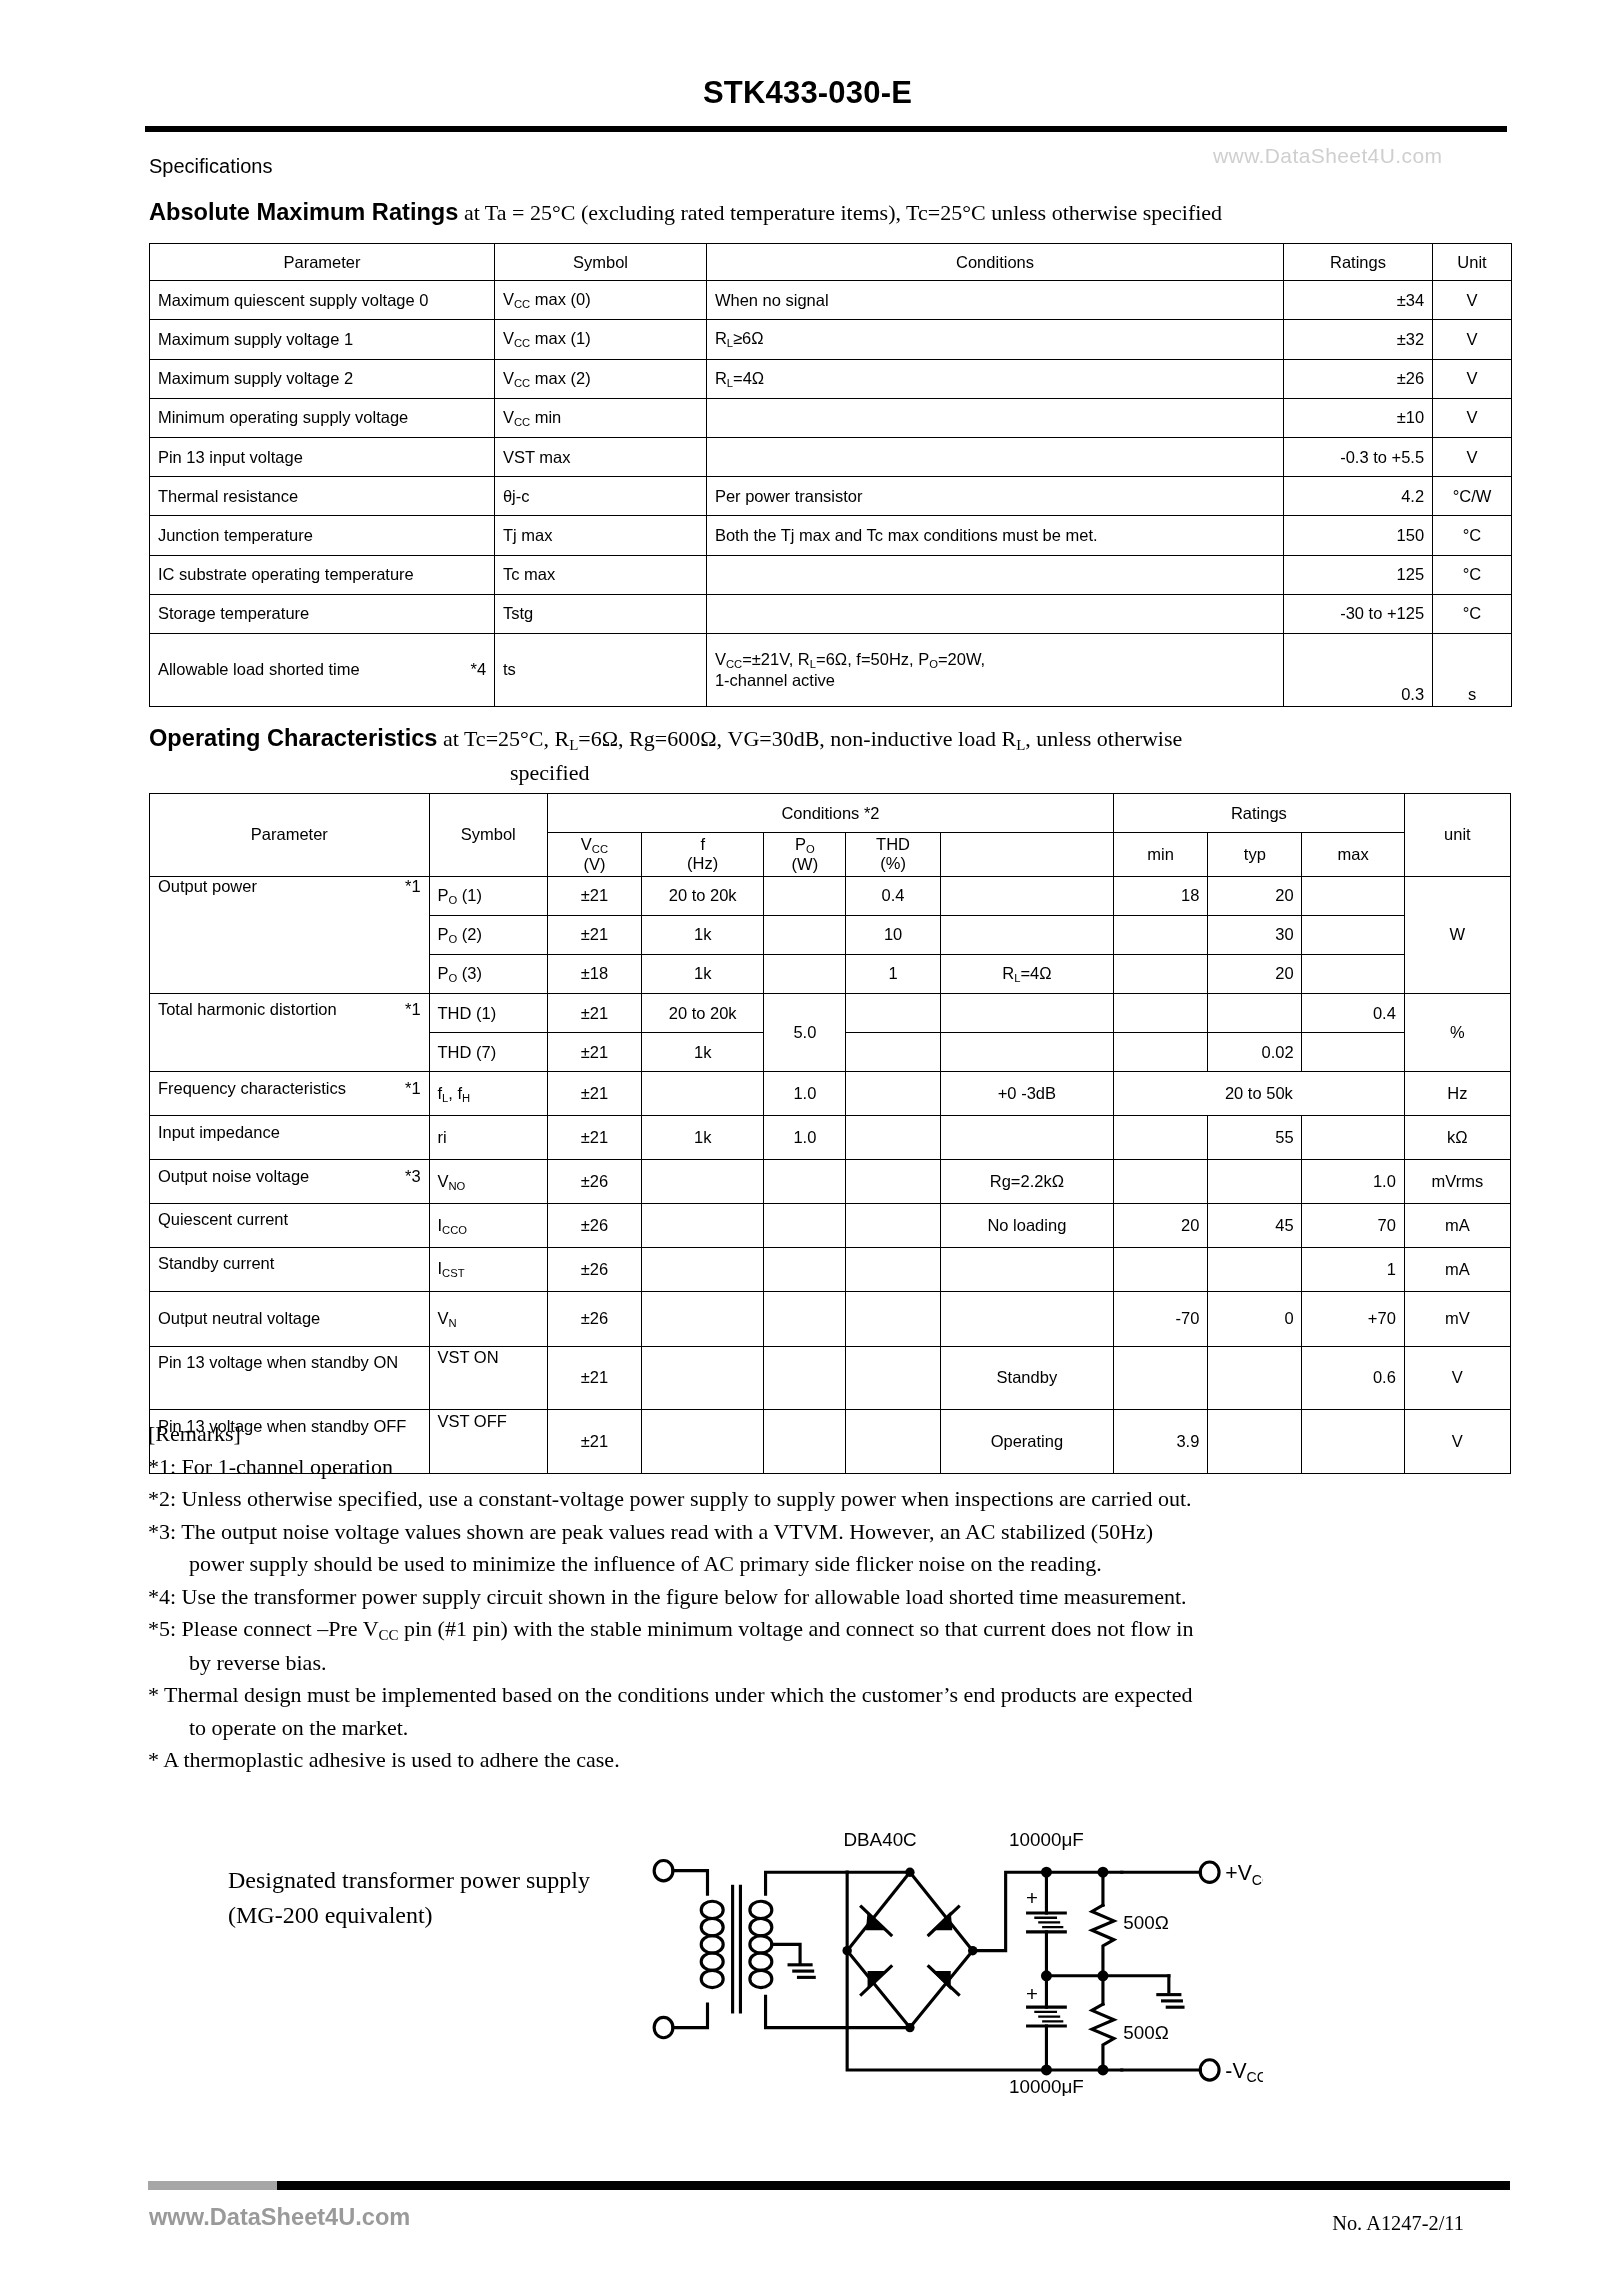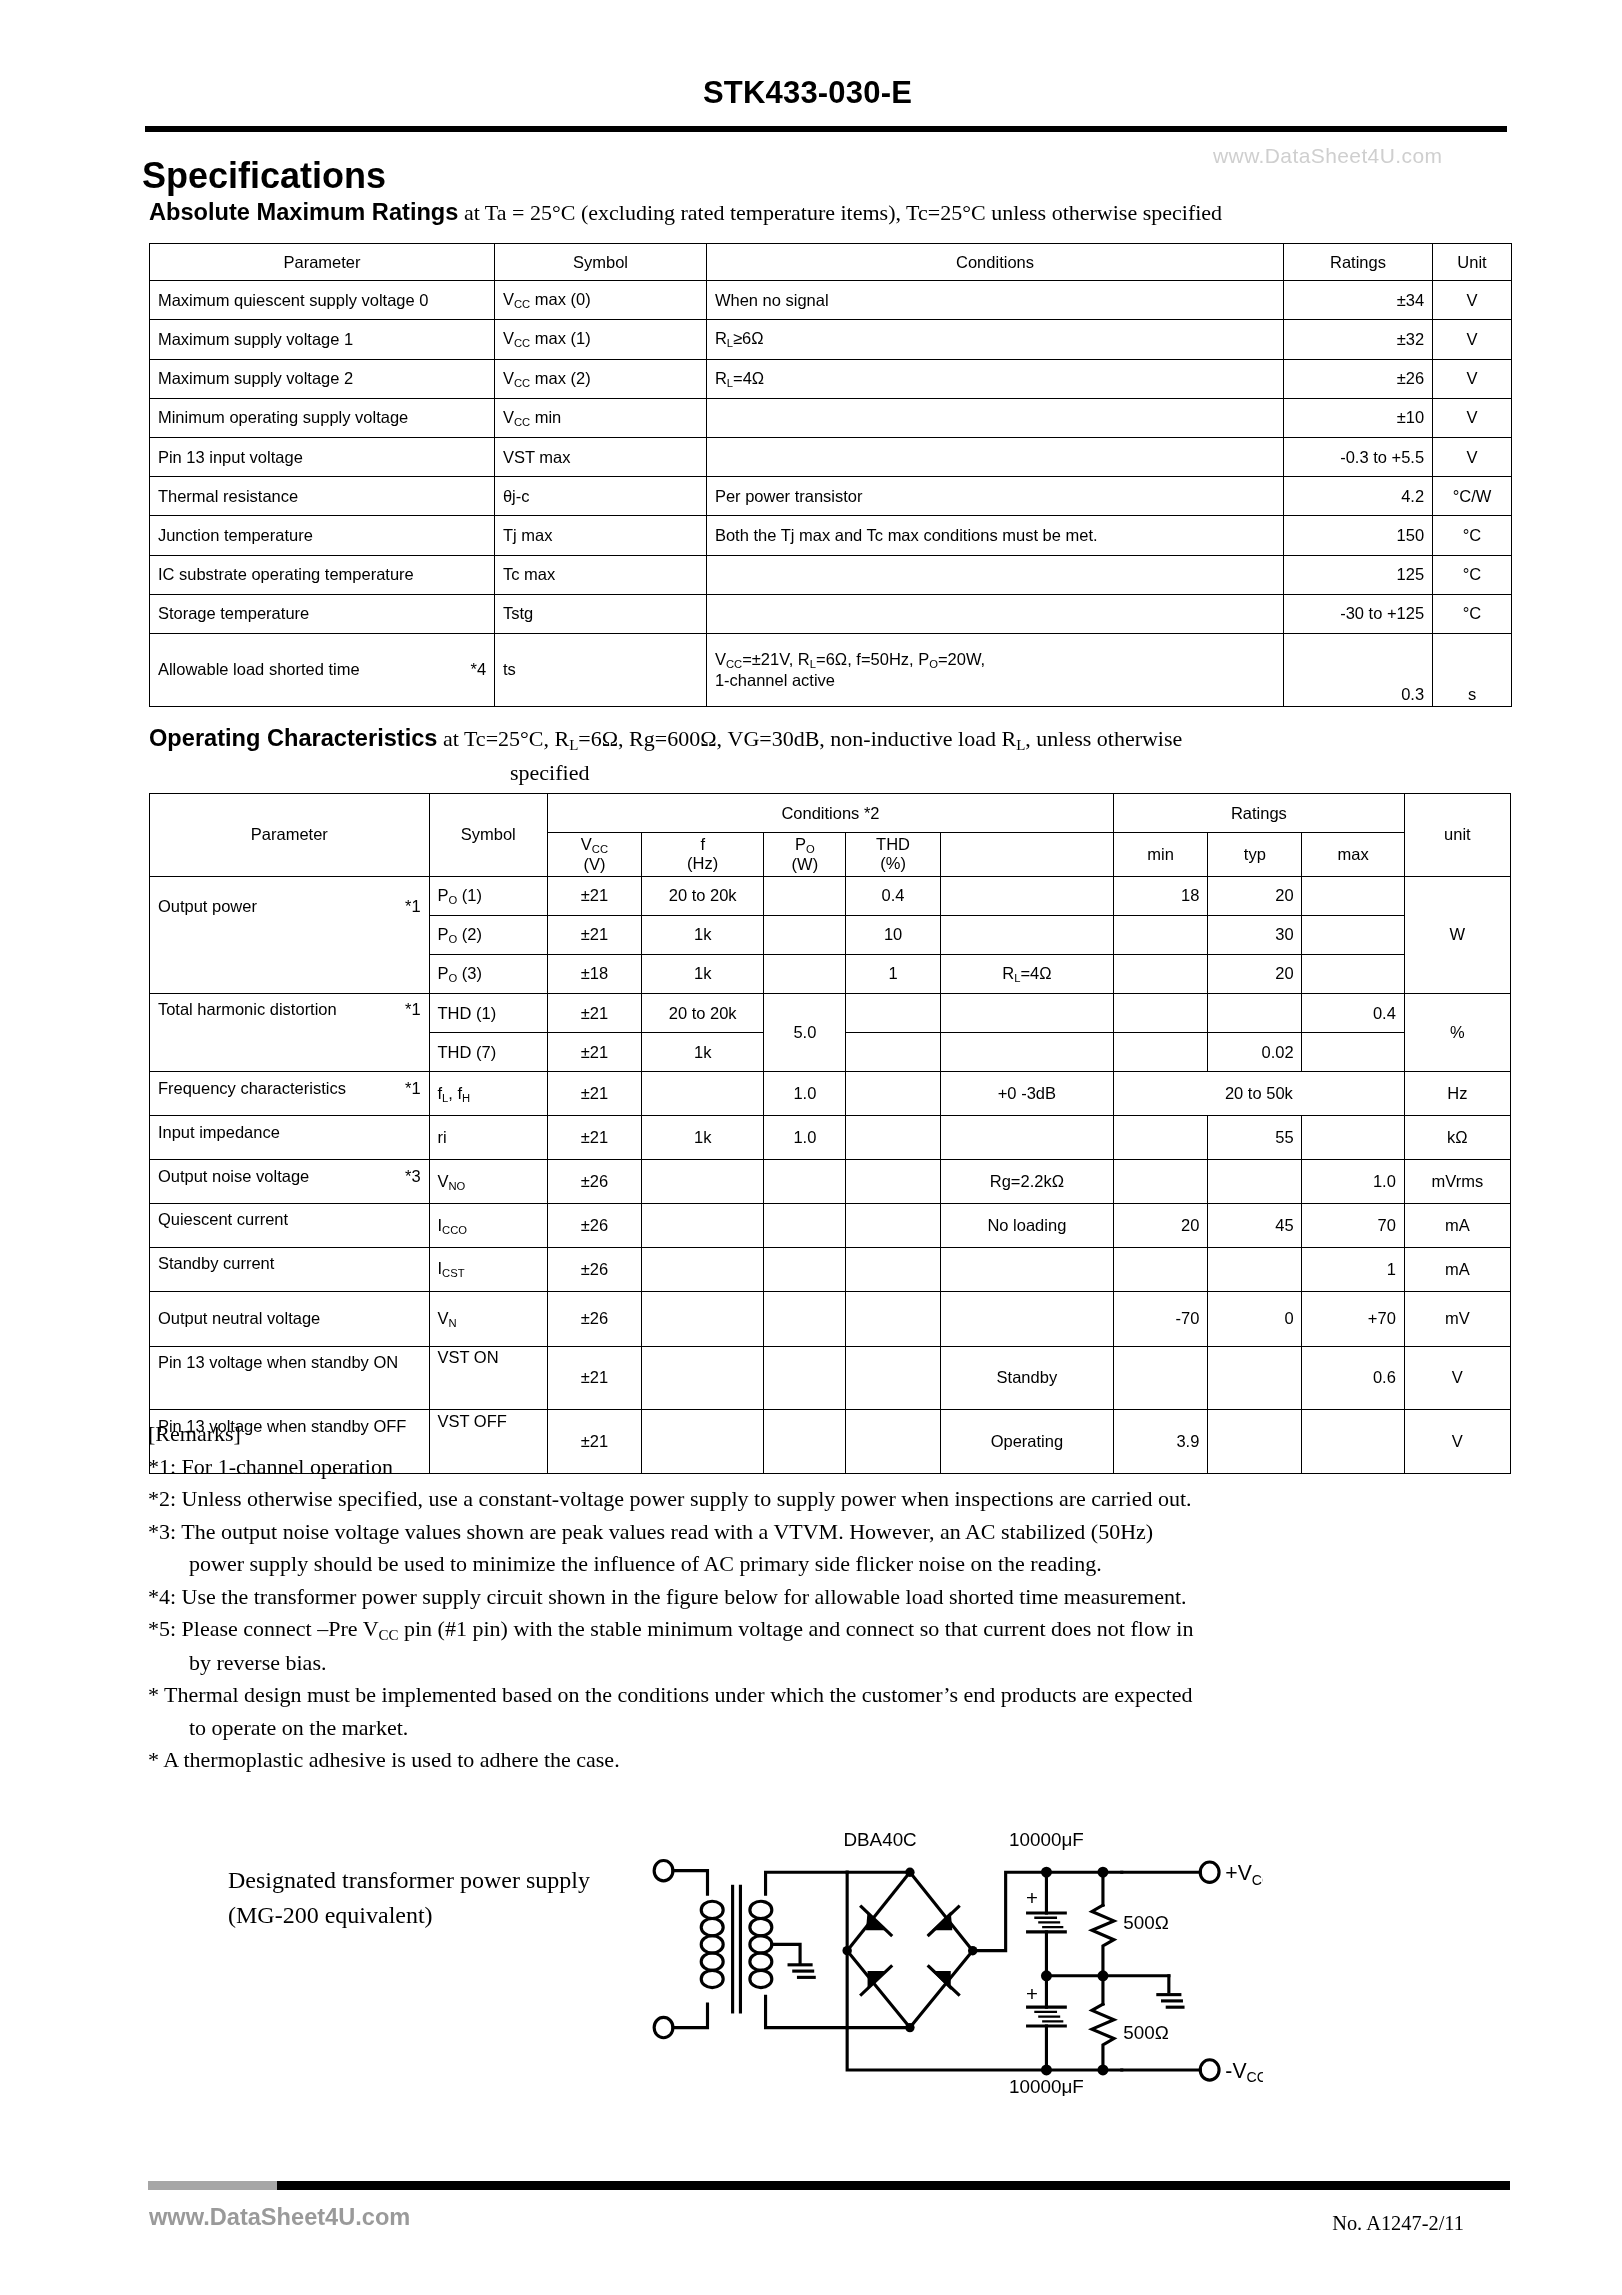--- a/index.html
+++ b/index.html
@@ -29,24 +29,24 @@
 
   .watermark-top {
     position:absolute; top:144px; left:1213px;
     font-family:"Liberation Sans", sans-serif;
     font-size:21px;
     color:#cfcfcf;
     letter-spacing:0.4px;
   }
 
   .h-specs {
-    position:absolute; top:155px; left:142px;
-    font-family:"Liberation Sans", sans-serif;
-    font-weight:bold;
-    font-size:36px;
+    position:absolute; top:155px; left:149px;
+    font-family:"Liberation Sans", sans-serif;
+    font-weight:normal;
+    font-size:20px;
   }
   .h-abs {
     position:absolute; top:199px; left:149px;
     font-size:22px;
     white-space:nowrap;
   }
   .h-abs b {
     font-family:"Liberation Sans", sans-serif;
     font-size:23.6px;
   }
@@ -272,21 +272,21 @@
         <th>P<sub>O</sub><br>(W)</th>
         <th>THD<br>(%)</th>
         <th></th>
         <th>min</th>
         <th>typ</th>
         <th>max</th>
       </tr>
     </thead>
     <tbody id="op-body">
         <tr>
-          <td class="l" rowspan="3" style="vertical-align: top; padding-top: 20px;">Output power<span class="param-star">*1</span></td>
+          <td class="l" rowspan="3" style="vertical-align: top; padding-top: 0;">Output power<span class="param-star">*1</span></td>
           <td class="l">P<sub>O</sub> (1)</td>
           <td class="c">±21</td>
           <td class="c">20 to 20k</td>
           <td class="c"></td>
           <td class="c">0.4</td>
           <td class="c"></td>
           <td class="r">18</td>
           <td class="r">20</td>
           <td class="r"></td>
           <td class="c" rowspan="3">W</td>

